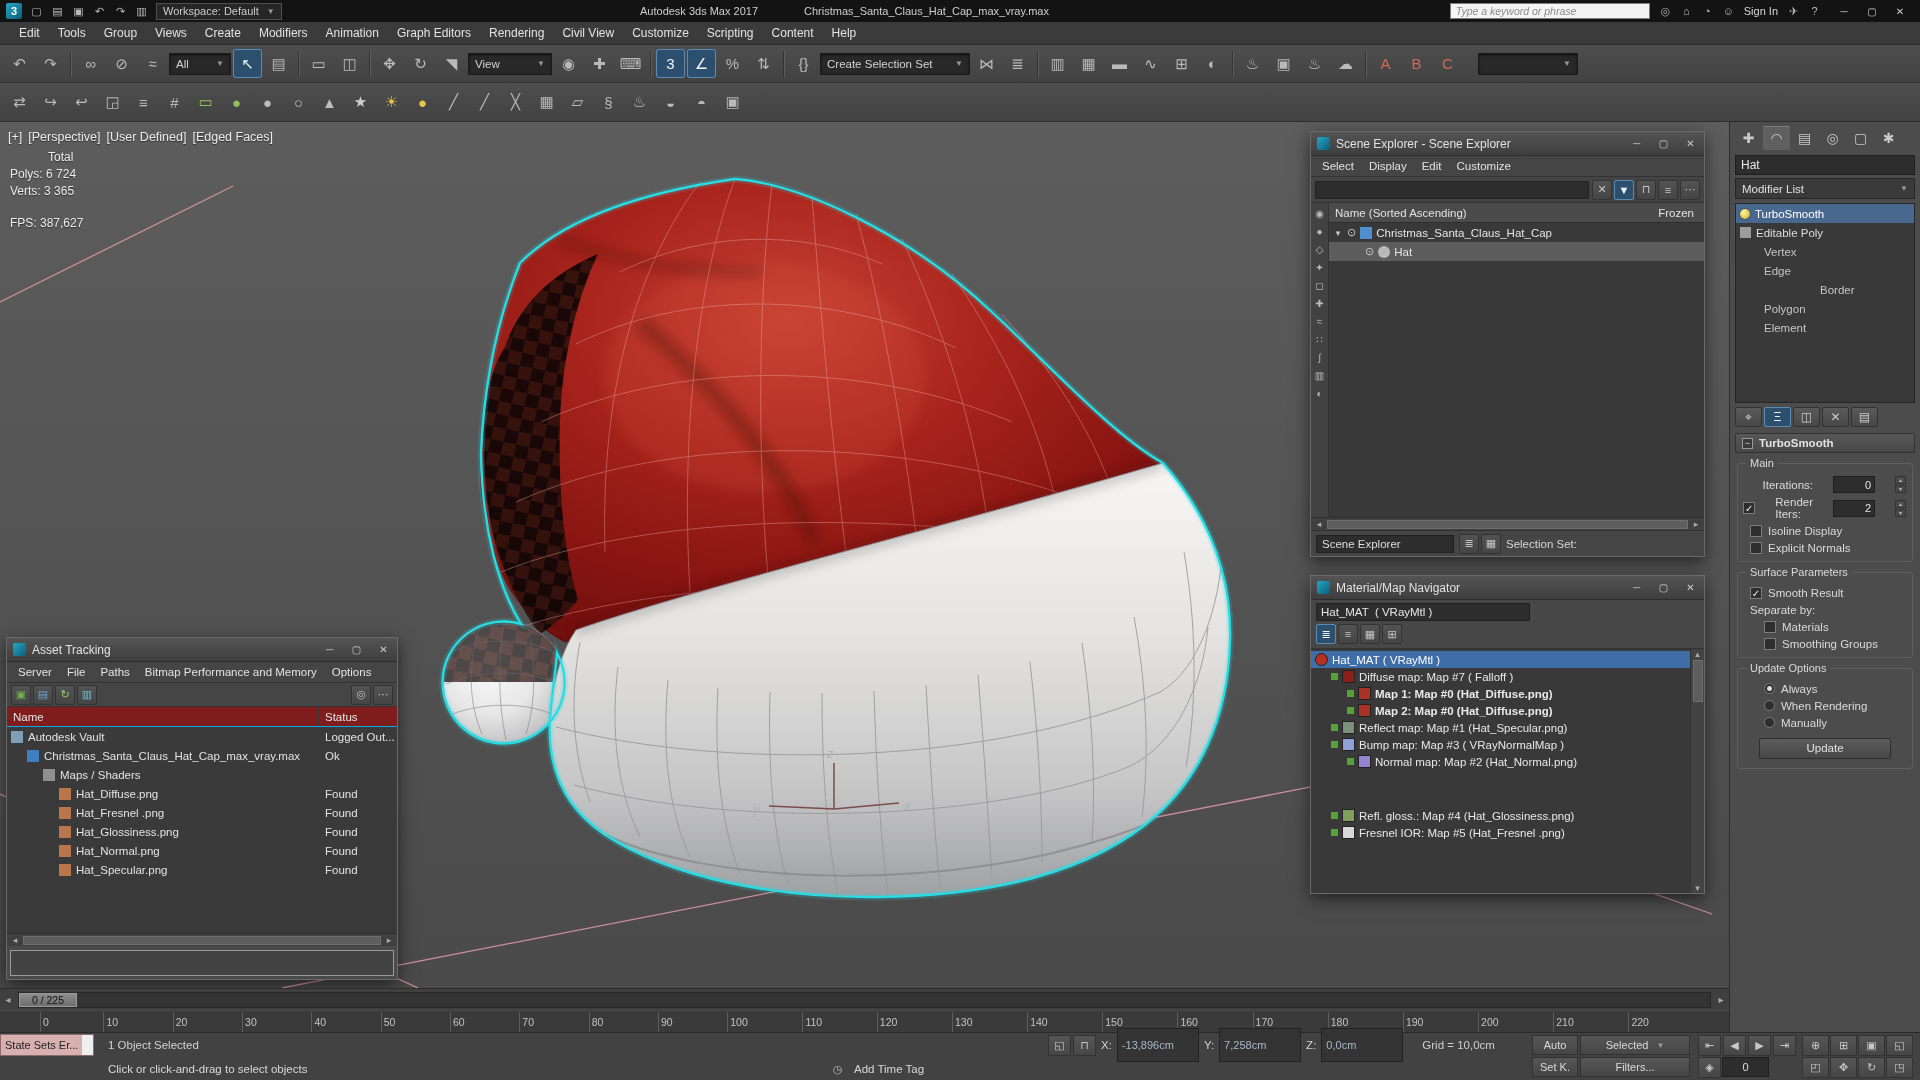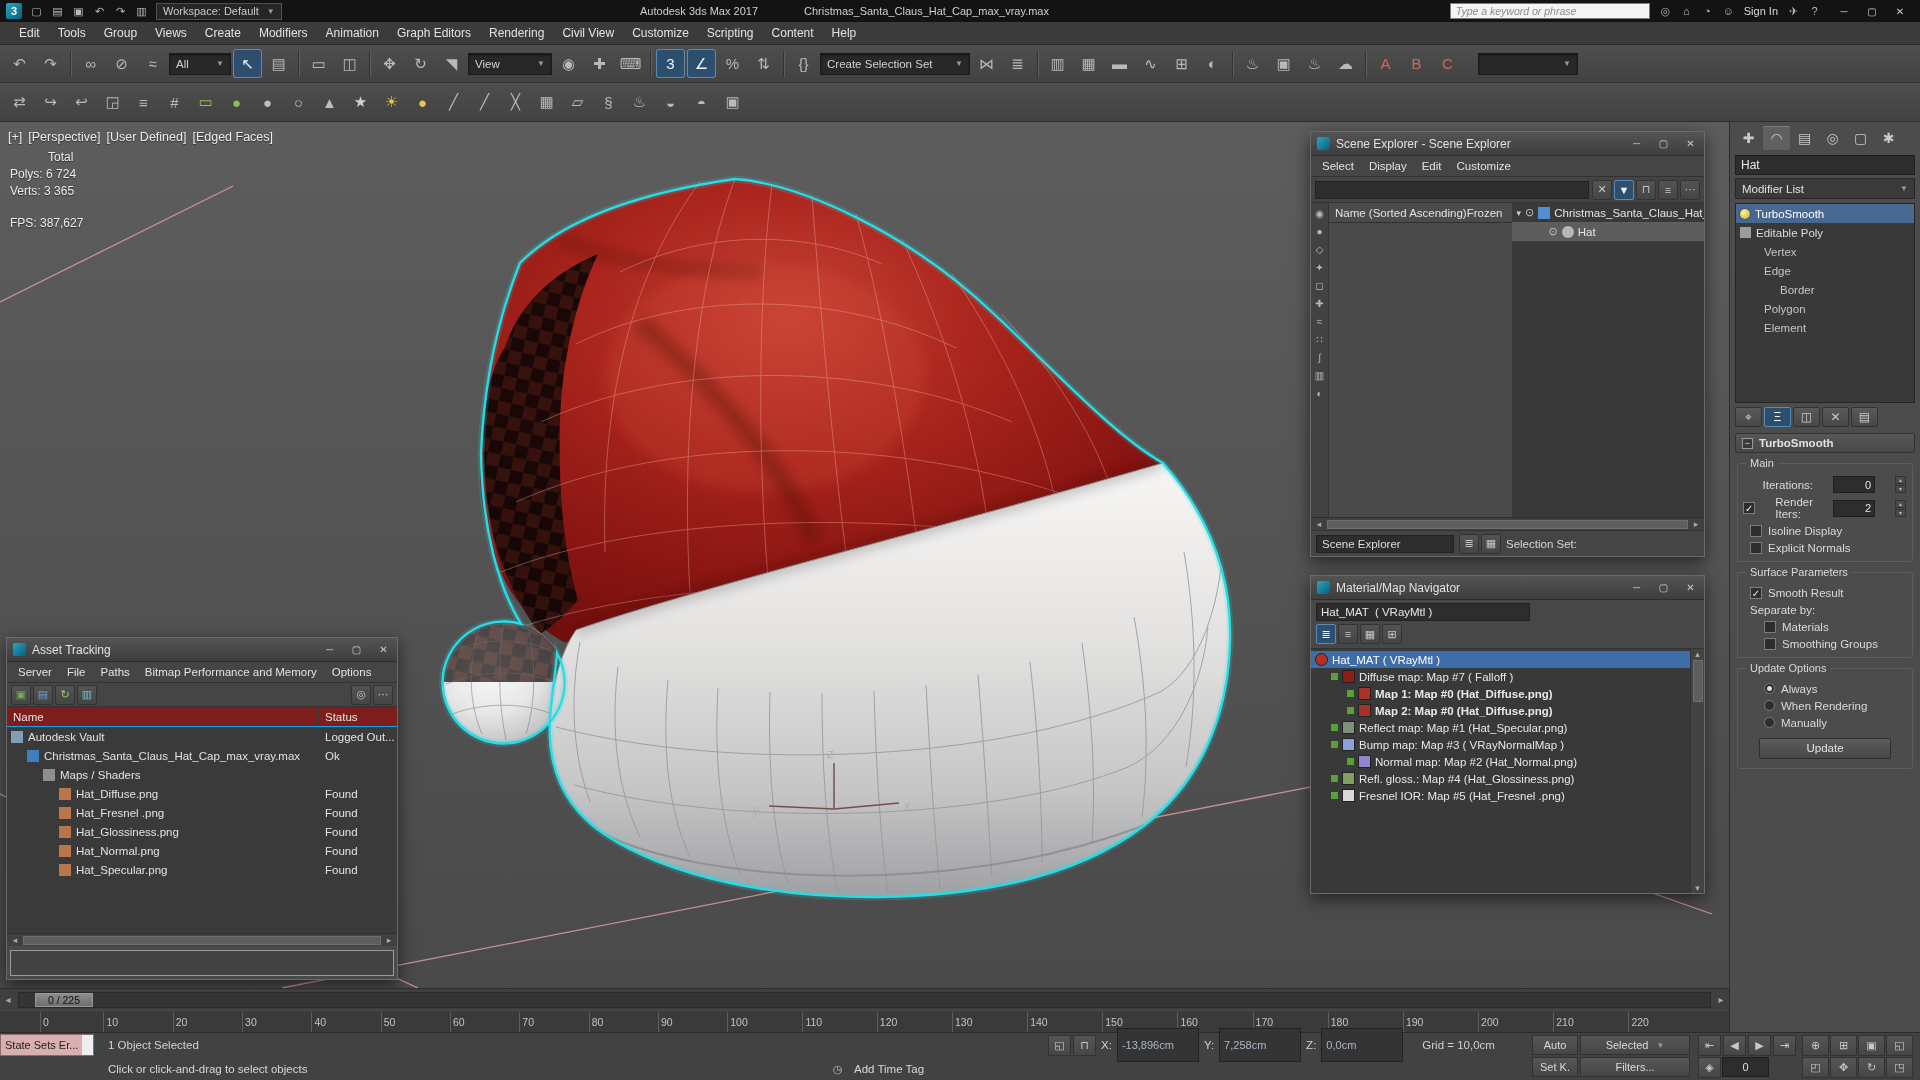--- a/index.html
+++ b/index.html
@@ -71,21 +71,21 @@
 .chk-row.ind{margin-left:20px}
 .chk{width:12px;height:12px;background:#2e2e2e;border:1px solid #7c7c7c;display:flex;align-items:center;justify-content:center;font-size:10px;color:#eee;flex:none}
 .chk.checked::after{content:"✓"}
 .radio{width:11px;height:11px;border-radius:50%;background:#2e2e2e;border:1px solid #7c7c7c;position:relative;flex:none}
 .radio.on::after{content:"";position:absolute;inset:2px;border-radius:50%;background:#ddd}
 .update-btn{display:block;margin:9px auto 2px;width:132px;height:21px;background:linear-gradient(#5c5c5c,#474747);border:1px solid #2f2f2f;color:#e2e2e2;text-align:center;line-height:19px;border-radius:2px}
 
 .trackbar{position:absolute;top:988px;left:0;width:1729px;height:22px;background:#3f3f3f;border-top:1px solid #2c2c2c;display:flex;align-items:center;z-index:56}
 .tb-arrow{width:16px;text-align:center;color:#aaa;font-size:10px}
 .tb-groove{flex:1;height:16px;margin:0 2px;background:#343434;border:1px solid #292929;position:relative}
-.tb-handle{position:absolute;left:16px;top:0;width:58px;height:14px;background:linear-gradient(#8d8d8d,#6e6e6e);border:1px solid #9a9a9a;color:#111;font-size:10.5px;display:flex;align-items:center;justify-content:center}
+.tb-handle{position:absolute;left:0;top:0;width:58px;height:14px;background:linear-gradient(#8d8d8d,#6e6e6e);border:1px solid #9a9a9a;color:#111;font-size:10.5px;display:flex;align-items:center;justify-content:center}
 .ruler{position:absolute;top:1010px;left:0;width:1729px;height:22px;background:#3a3a3a;border-top:1px solid #4b4b4b;z-index:56}
 .ruler-ticks{position:absolute;left:40px;right:80px;top:0;bottom:0;display:flex;justify-content:space-between;align-items:center;color:#c3c3c3;font-size:10.5px}
 .ruler-ticks span{border-left:1px solid #5d5d5d;padding-left:2px;line-height:20px}
 
 .statusbar{position:absolute;top:1032px;left:0;right:0;height:48px;background:#424242;border-top:1px solid #2a2a2a;font-size:11.5px;color:#d2d2d2;z-index:57}
 .sb-row1{position:absolute;top:0;left:0;right:0;height:24px;display:flex;align-items:center}
 .sb-row2{position:absolute;top:24px;left:0;right:0;height:24px;display:flex;align-items:center}
 .obj-sel{margin-left:108px}
 .prompt{margin-left:108px;color:#d8d8d8}
 .state-sets{position:absolute;left:0;top:1px;width:94px;height:22px;background:linear-gradient(90deg,#d9b0b0 88%,#efefef 88%);color:#222;font-size:11px;display:flex;align-items:center;padding:0 4px;border:1px solid #8a6a6a}
@@ -112,21 +112,21 @@
 
 .se{left:1310px;top:131px;width:395px;height:426px}
 .se-toolbar{height:26px;flex:none;display:flex;align-items:center;gap:3px;padding:0 4px;background:#444;border-bottom:1px solid #333}
 .se-search{flex:1;height:18px;background:#2d2d2d;border:1px solid #222;color:#ddd;padding:0 4px;font-family:inherit}
 .se-tb,.se-fbtns{display:flex;gap:2px}
 .se-tbtn{width:20px;height:20px;display:flex;align-items:center;justify-content:center;color:#c5c5c5;font-size:11px;border-radius:2px;background:linear-gradient(#535353,#454545);border:1px solid #333}
 .se-tbtn.active{background:#2d4f6e;border-color:#5a8ab8;color:#eaf4ff}
 .se-body{flex:1;display:flex;min-height:0}
 .se-gutter{width:18px;background:#424242;border-right:1px solid #333;display:flex;flex-direction:column;align-items:center;gap:3px;padding-top:3px}
 .gi{width:15px;height:15px;display:flex;align-items:center;justify-content:center;color:#b9b9b9;font-size:10px}
-.se-main{flex:1;display:flex;flex-direction:row;min-width:0}
+.se-main{flex:1;display:flex;flex-direction:column;min-width:0}
 .se-colhdr{height:20px;flex:none;background:#4b4b4b;border-bottom:1px solid #2f2f2f;display:flex;align-items:center;padding:0 6px;color:#e2e2e2}
 .se-colhdr .frozen{margin-left:auto;padding-right:4px}
 .se-tree{flex:1;background:#393939;overflow:hidden}
 .se-row{height:19px;display:flex;align-items:center;gap:4px;color:#e4e4e4}
 .se-row.selected{background:#5d5d5d}
 .se-exp{width:10px;color:#ccc;font-size:9px;text-align:center}
 .se-eye{font-size:11px;color:#c9c9c9}
 .se-objicon{width:12px;height:12px;background:#888;flex:none}
 .se-objicon.round{border-radius:50%}
 .se-hscroll,.at-hscroll{height:13px;flex:none;background:#404040;border-top:1px solid #2e2e2e;display:flex;align-items:center;gap:1px;padding:0 1px}
@@ -504,21 +504,21 @@
         <div class="stack-row sub" style="padding-left: 28px;">
 
           <span>Vertex</span>
         </div>
 
         <div class="stack-row sub" style="padding-left: 28px;">
 
           <span>Edge</span>
         </div>
 
-        <div class="stack-row sub" style="padding-left: 44px;">
+        <div class="stack-row sub" style="padding-left: 44px; margin-left: 40px;">
 
           <span>Border</span>
         </div>
 
         <div class="stack-row sub" style="padding-left: 28px;">
 
           <span>Polygon</span>
         </div>
 
         <div class="stack-row sub" style="padding-left: 28px;">
@@ -838,21 +838,21 @@
             <span class="mn-ico" style="background: rgb(143, 159, 216);"></span>
             <span>Bump map: Map #3  ( VRayNormalMap )</span>
           </div>
 
           <div class="mn-row" style="padding-left: 36px;">
             <span class="mark show"></span>
             <span class="mn-ico" style="background: rgb(149, 133, 208);"></span>
             <span>Normal map: Map #2 (Hat_Normal.png)</span>
           </div>
 
-          <div class="mn-row" style="padding-left: 20px;">
+          <div class="mn-row" style="padding-left: 20px; margin-top: 37px;">
             <span class="mark show"></span>
             <span class="mn-ico" style="background: rgb(127, 160, 95);"></span>
             <span>Refl. gloss.: Map #4 (Hat_Glossiness.png)</span>
           </div>
 
           <div class="mn-row" style="padding-left: 20px;">
             <span class="mark show"></span>
             <span class="mn-ico" style="background: rgb(216, 216, 216);"></span>
             <span>Fresnel IOR: Map #5 (Hat_Fresnel .png)</span>
           </div>

